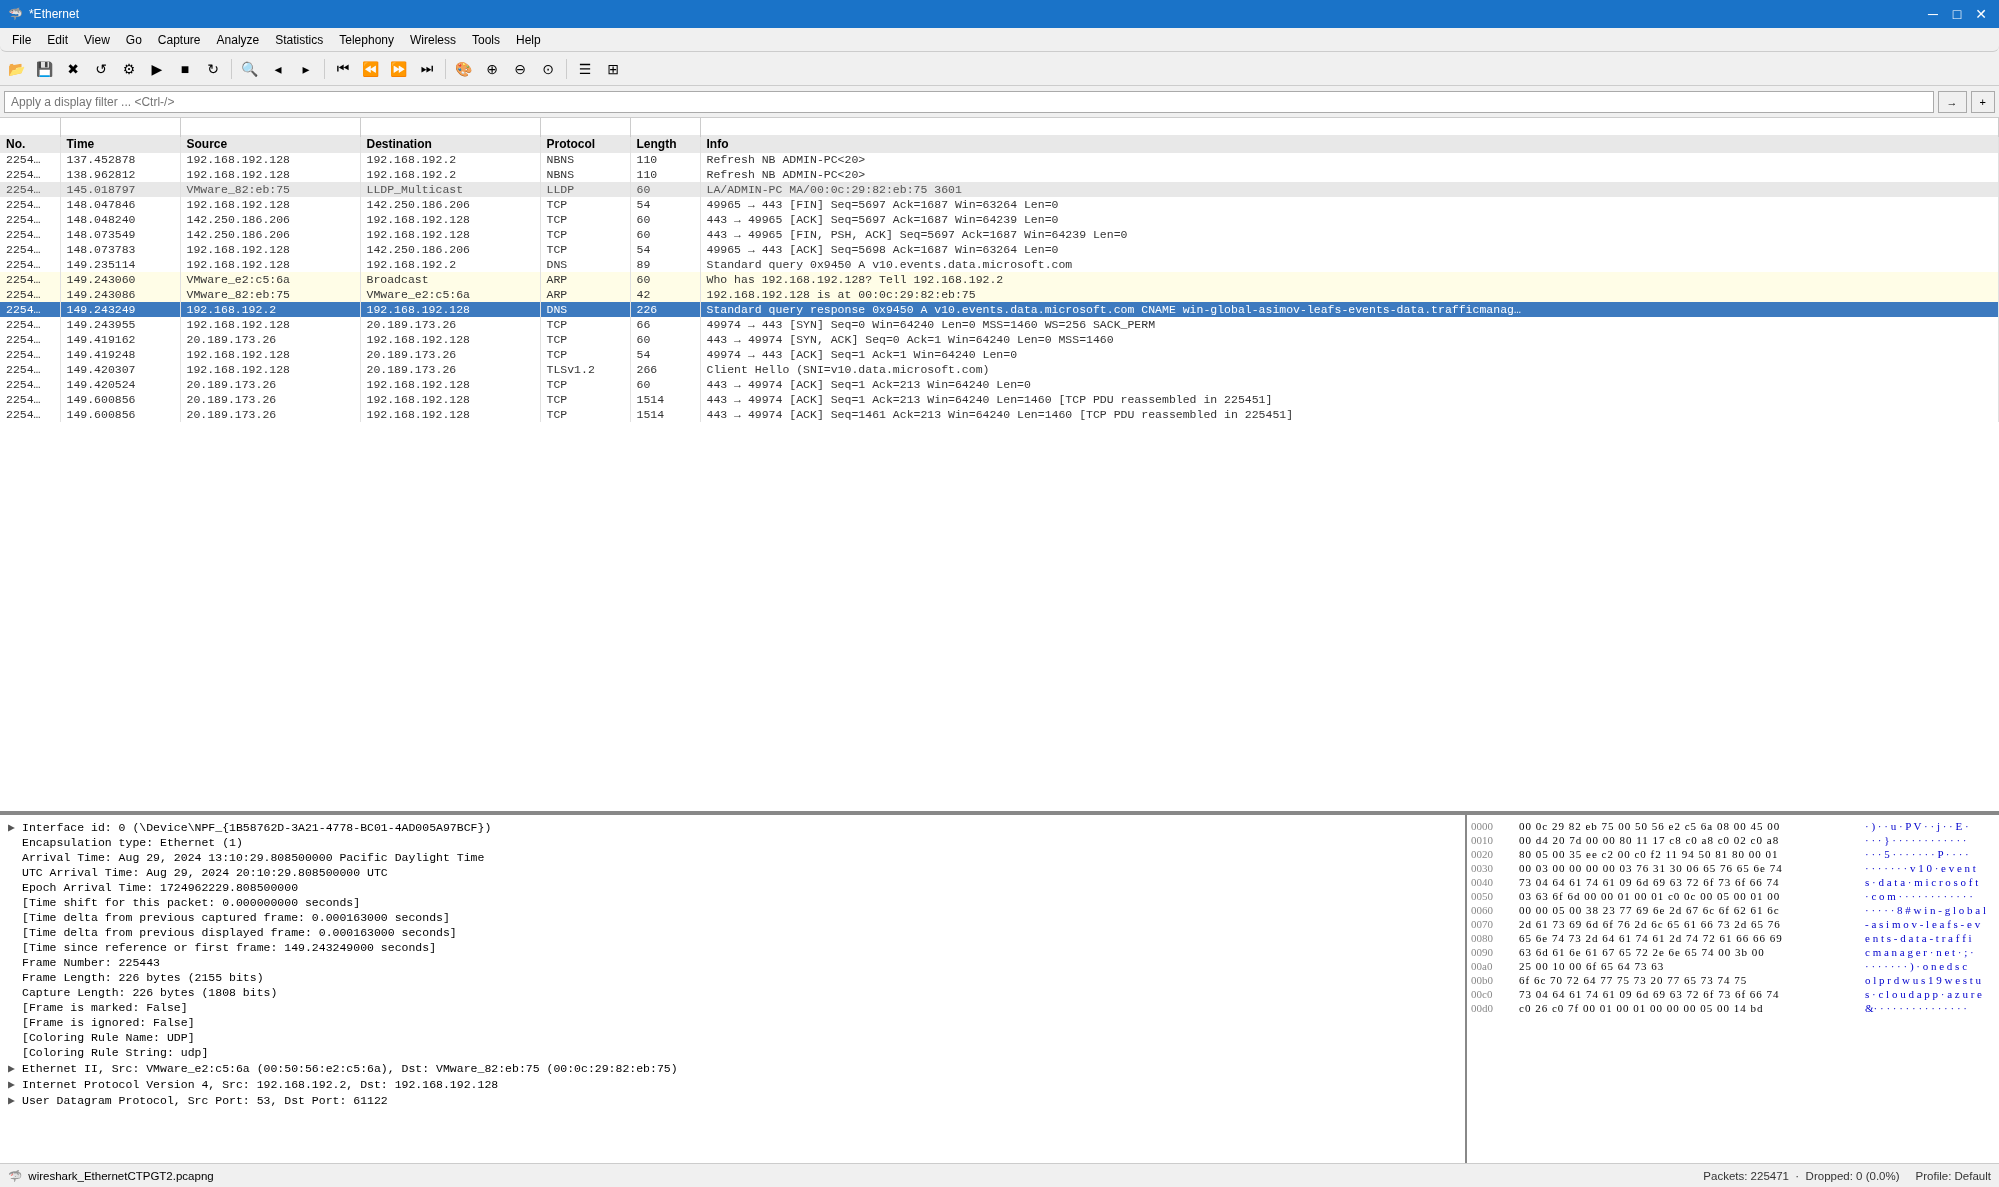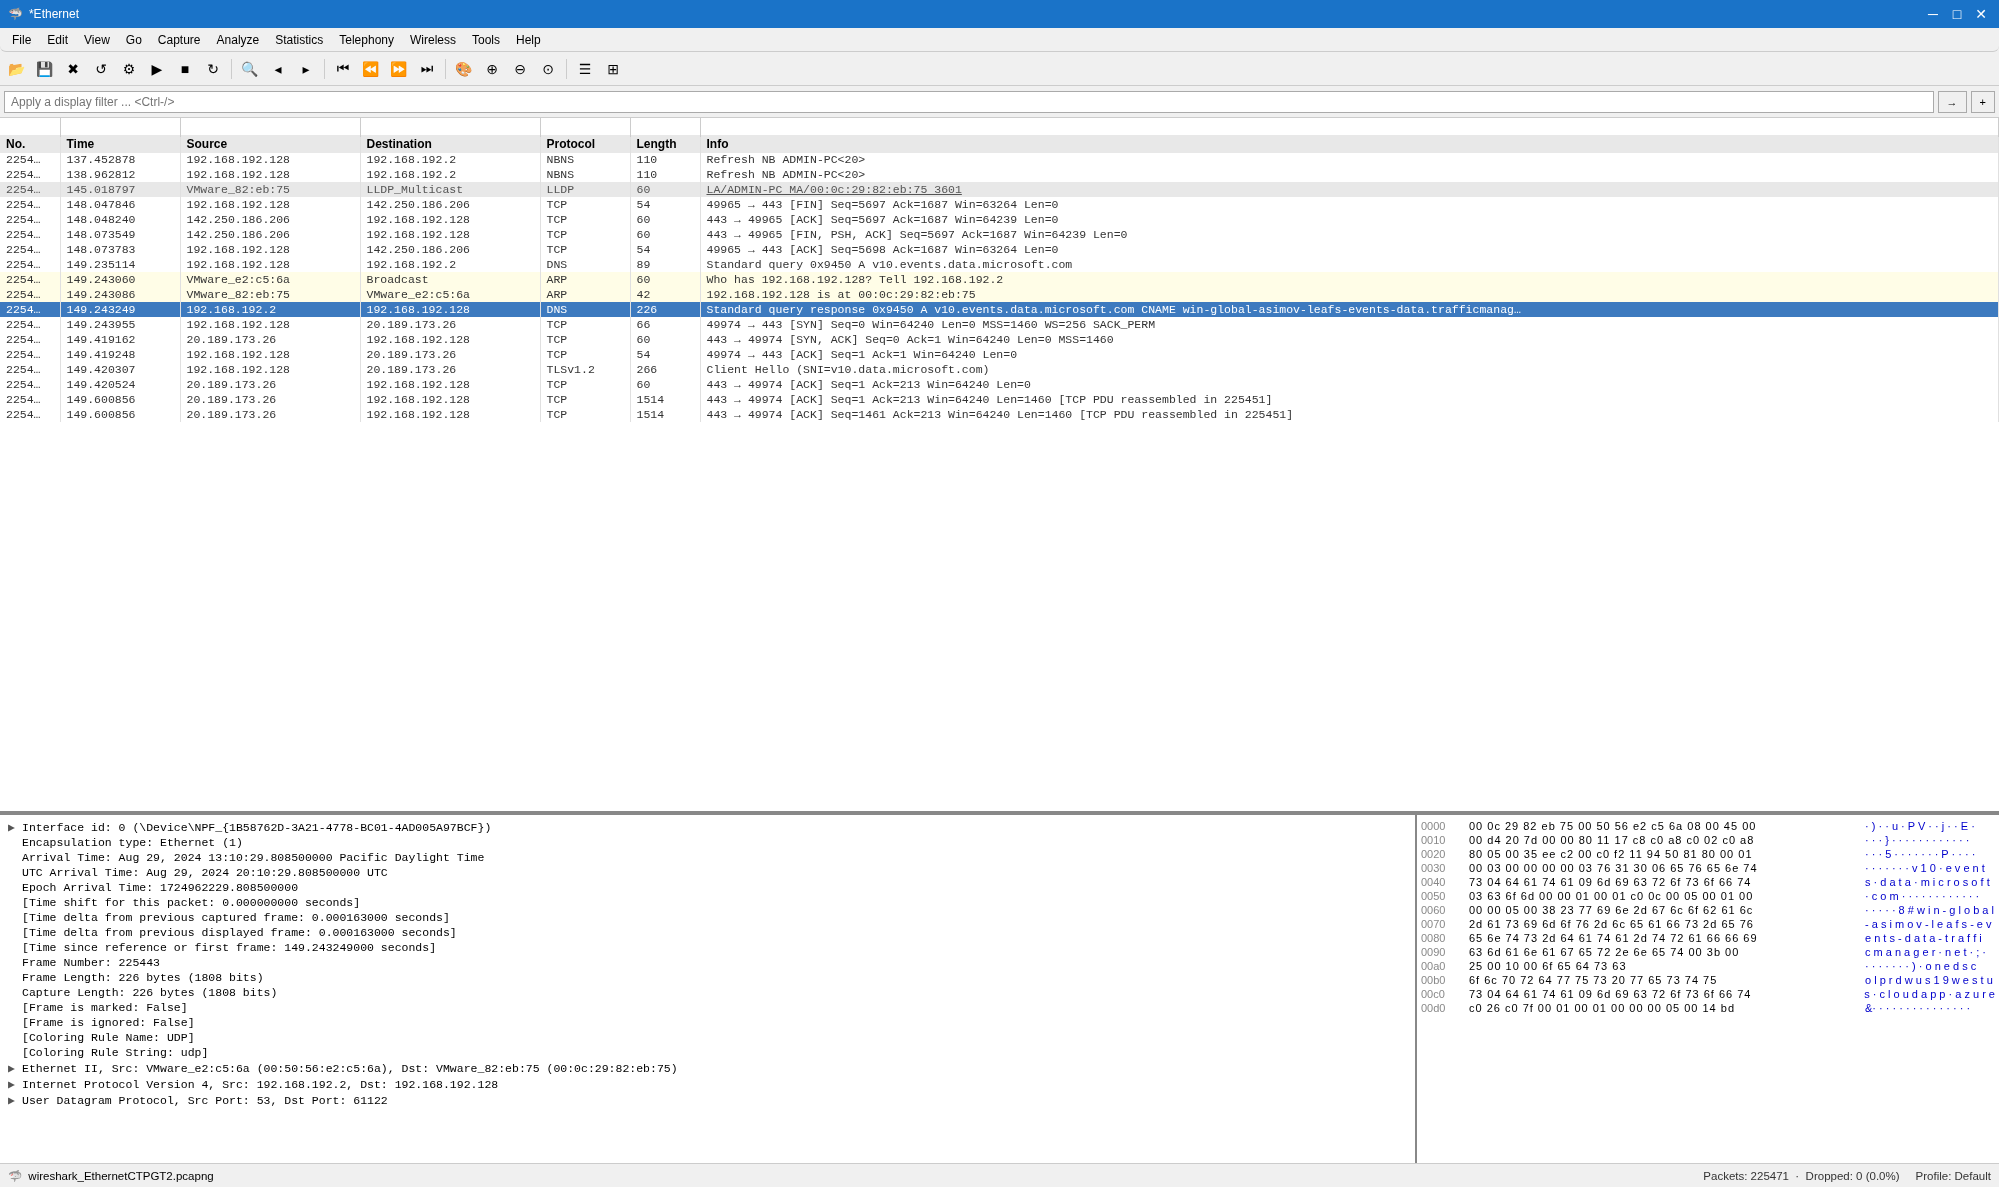--- a/index.html
+++ b/index.html
@@ -170,25 +170,25 @@
     #detail-pane {
       flex: 1;
       background: white;
       border-right: 2px solid #888;
       overflow-y: auto;
       padding: 4px;
       font-family: 'Courier New', monospace;
       font-size: 11.5px;
     }
     #hex-pane {
-      width: 582px;
+      width: 532px;
       background: white;
       overflow-y: auto;
       padding: 4px;
-      font-family: Liberation Sans, sans-serif;
+      font-family: Liberation Serif, serif;
       font-size: 11px;
     }
     .detail-line {
       padding: 1px 4px;
       cursor: default;
       white-space: nowrap;
     }
     .detail-expand {
       display: inline-block;
       width: 14px;
@@ -343,21 +343,21 @@
               <td>110</td>
               <td style="max-width: 800px; overflow: hidden; text-overflow: ellipsis;">Refresh NB ADMIN-PC&lt;20&gt;</td>
             </tr>
             <tr class="row-gray">
               <td>2254…</td>
               <td>145.018797</td>
               <td>VMware_82:eb:75</td>
               <td>LLDP_Multicast</td>
               <td>LLDP</td>
               <td>60</td>
-              <td style="max-width: 800px; overflow: hidden; text-overflow: ellipsis; text-decoration: underline;">LA/ADMIN-PC MA/00:0c:29:82:eb:75 3601</td>
+              <td style="max-width: 800px; overflow: hidden; text-overflow: ellipsis;">LA/ADMIN-PC MA/00:0c:29:82:eb:75 3601</td>
             </tr>
             <tr class="row-white">
               <td>2254…</td>
               <td>148.047846</td>
               <td>192.168.192.128</td>
               <td>142.250.186.206</td>
               <td>TCP</td>
               <td>54</td>
               <td style="max-width: 800px; overflow: hidden; text-overflow: ellipsis;">49965 → 443 [FIN] Seq=5697 Ack=1687 Win=63264 Len=0</td>
             </tr>
@@ -498,21 +498,21 @@
     <div class="detail-line"><span class="detail-expand">▶</span><span>Interface id: 0 (\Device\NPF_{1B58762D-3A21-4778-BC01-4AD005A97BCF})</span></div>
         <div class="detail-line"><span class="detail-expand"> </span><span>Encapsulation type: Ethernet (1)</span></div>
         <div class="detail-line"><span class="detail-expand"> </span><span>Arrival Time: Aug 29, 2024 13:10:29.808500000 Pacific Daylight Time</span></div>
         <div class="detail-line"><span class="detail-expand"> </span><span>UTC Arrival Time: Aug 29, 2024 20:10:29.808500000 UTC</span></div>
         <div class="detail-line"><span class="detail-expand"> </span><span>Epoch Arrival Time: 1724962229.808500000</span></div>
         <div class="detail-line"><span class="detail-expand"> </span><span>[Time shift for this packet: 0.000000000 seconds]</span></div>
         <div class="detail-line"><span class="detail-expand"> </span><span>[Time delta from previous captured frame: 0.000163000 seconds]</span></div>
         <div class="detail-line"><span class="detail-expand"> </span><span>[Time delta from previous displayed frame: 0.000163000 seconds]</span></div>
         <div class="detail-line"><span class="detail-expand"> </span><span>[Time since reference or first frame: 149.243249000 seconds]</span></div>
         <div class="detail-line"><span class="detail-expand"> </span><span>Frame Number: 225443</span></div>
-        <div class="detail-line"><span class="detail-expand"> </span><span>Frame Length: 226 bytes (1808 bits)</span></div>
+        <div class="detail-line"><span class="detail-expand"> </span><span>Frame Length: 226 bytes (2155 bits)</span></div>
         <div class="detail-line"><span class="detail-expand"> </span><span>Capture Length: 226 bytes (1808 bits)</span></div>
         <div class="detail-line"><span class="detail-expand"> </span><span>[Frame is marked: False]</span></div>
         <div class="detail-line"><span class="detail-expand"> </span><span>[Frame is ignored: False]</span></div>
         <div class="detail-line"><span class="detail-expand"> </span><span>[Coloring Rule Name: UDP]</span></div>
         <div class="detail-line"><span class="detail-expand"> </span><span>[Coloring Rule String: udp]</span></div>
         <div class="detail-line"><span class="detail-expand">▶</span><span>Ethernet II, Src: VMware_e2:c5:6a (00:50:56:e2:c5:6a), Dst: VMware_82:eb:75 (00:0c:29:82:eb:75)</span></div>
         <div class="detail-line"><span class="detail-expand">▶</span><span>Internet Protocol Version 4, Src: 192.168.192.2, Dst: 192.168.192.128</span></div>
         <div class="detail-line"><span class="detail-expand">▶</span><span>User Datagram Protocol, Src Port: 53, Dst Port: 61122</span></div>
       </div>
 

